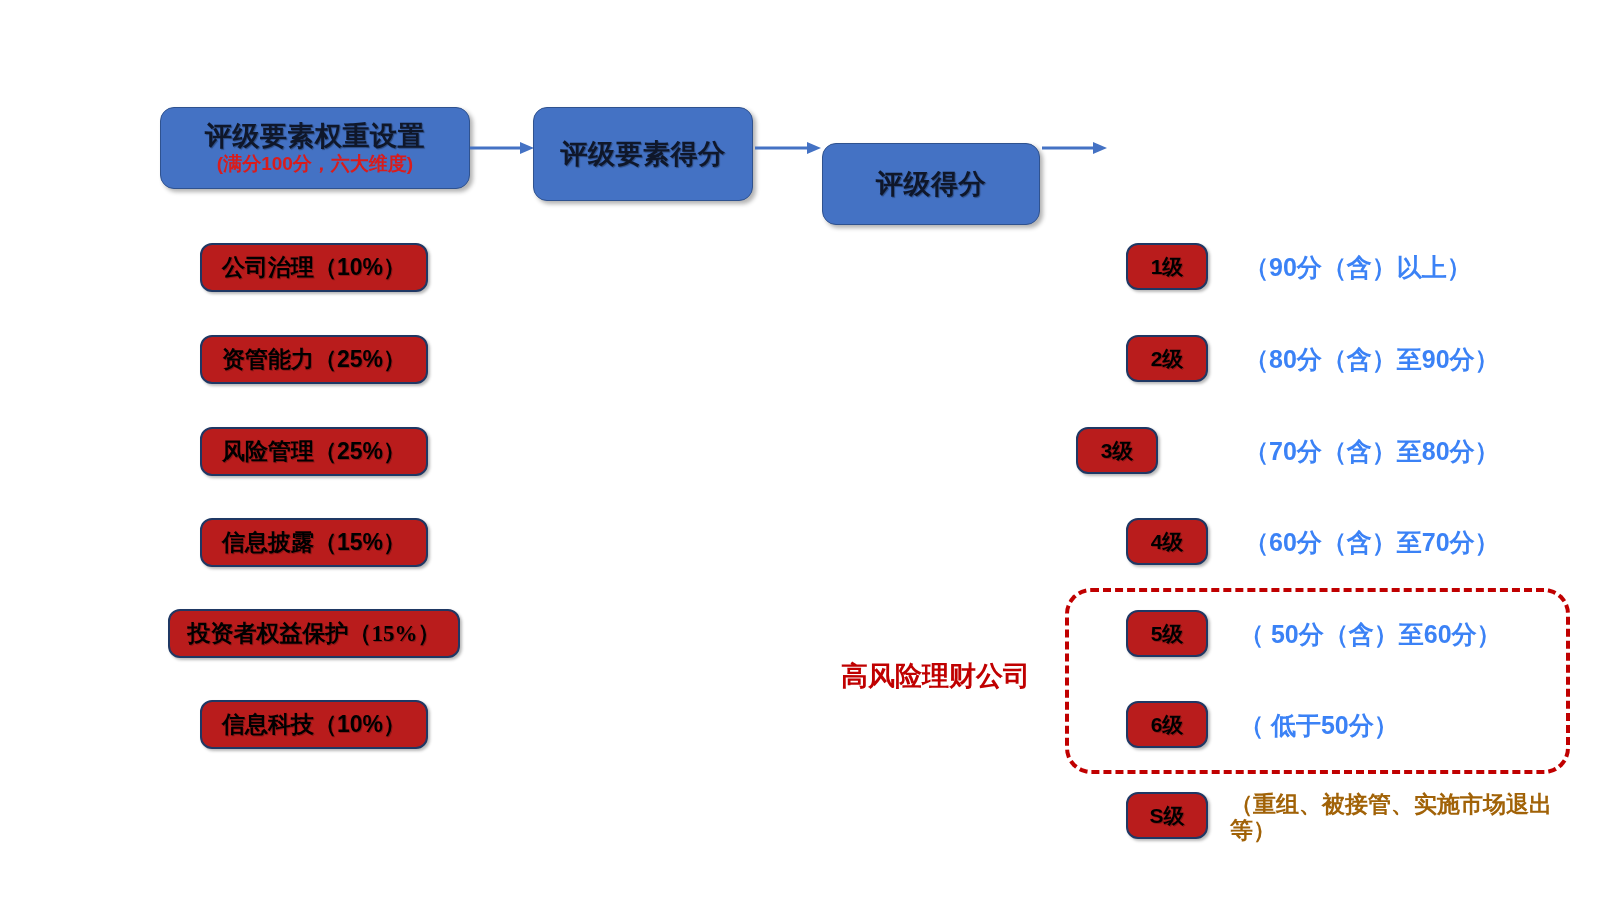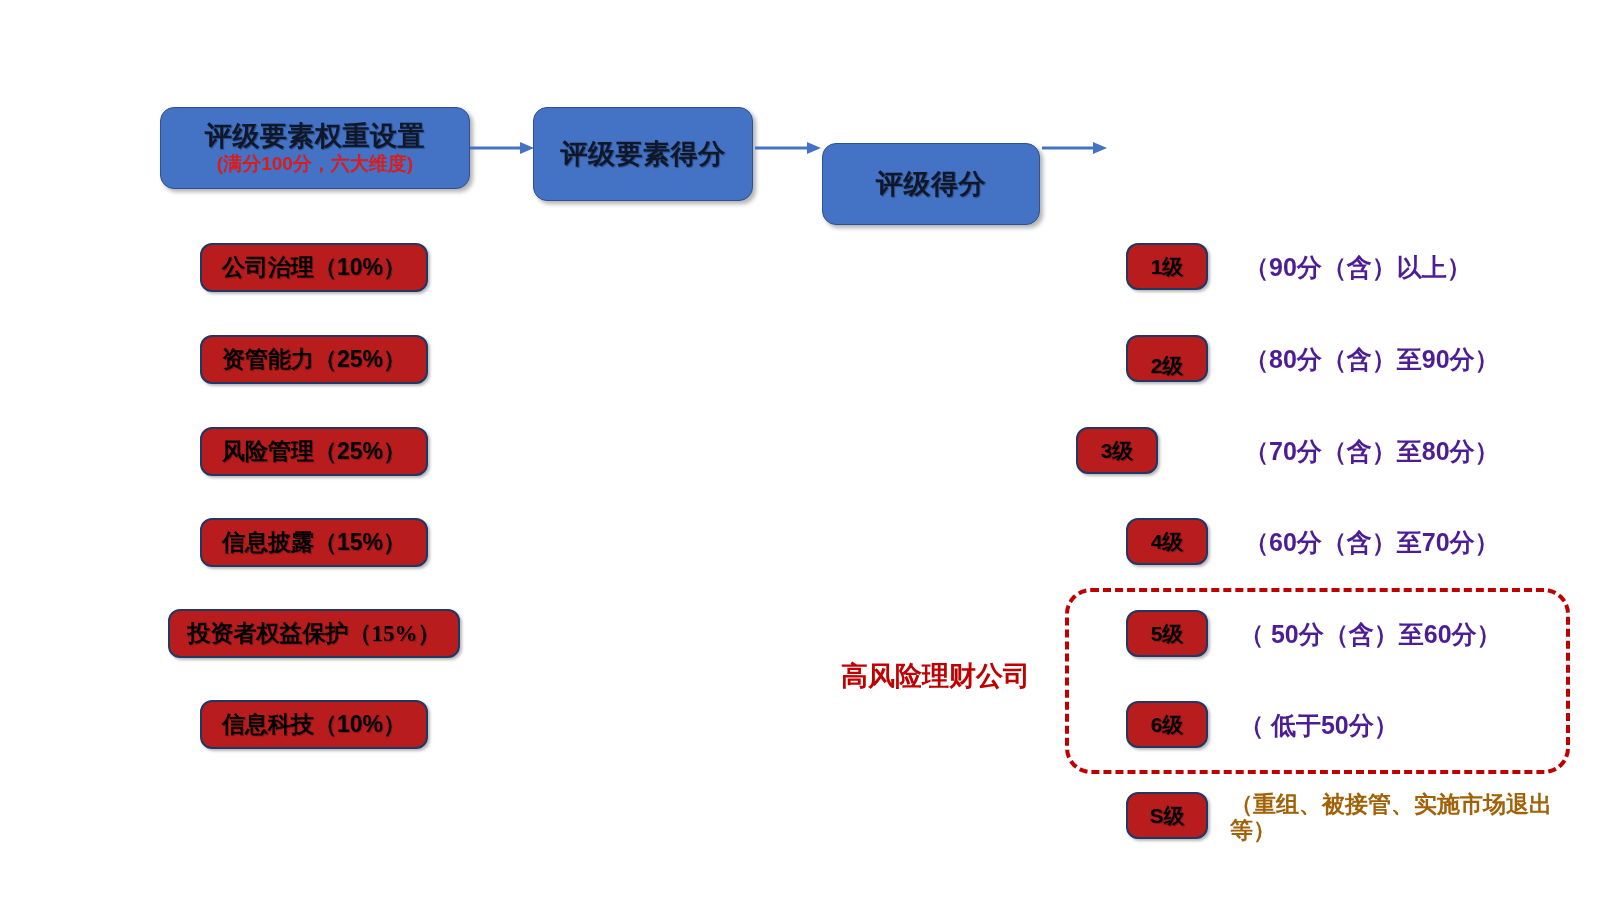--- a/index.html
+++ b/index.html
@@ -80,21 +80,21 @@
     text-shadow: 1px 1px 0 rgba(0,0,0,0.25);
   }
 
   .grade-box .lt-label {
     font-size: 21px;
   }
 
   
   .range-text {
     position: absolute;
-    color: #4c1d95;
+    color: #3b82f6;
     font-weight: bold;
     font-size: 25px;
     white-space: nowrap;
     display: flex;
     align-items: center;
     height: 46px;
   }
   .s-text {
     position: absolute;
     color: #a16207;
@@ -183,21 +183,21 @@
 
   <div class="dash-region" style="left:1065px; top:588px; width:505px; height:186px;"></div>
 
   <div class="red-note" style="left:833px; top:658px;">高风险理财公司</div>
 
   <div class="lt-box grade-box" style="left:1126px; top:243px; width:82px; height:47px;">
     <span class="lt-label">1级</span>
   </div>
   <div class="range-text" style="left:1244px; top:244px;">（90分（含）以上）</div>
 
-  <div class="lt-box grade-box" style="left:1126px; top:335px; width:82px; height:47px;align-items:flex-end;">
+  <div class="lt-box grade-box" style="left:1126px; top:335px; width:82px; height:47px;">
     <span class="lt-label">2级</span>
   </div>
   <div class="range-text" style="left:1244px; top:336px;">（80分（含）至90分）</div>
 
   <div class="lt-box grade-box" style="left:1076px; top:427px; width:82px; height:47px;">
     <span class="lt-label">3级</span>
   </div>
   <div class="range-text" style="left:1244px; top:428px;">（70分（含）至80分）</div>
 
   <div class="lt-box grade-box" style="left:1126px; top:518px; width:82px; height:47px;">

